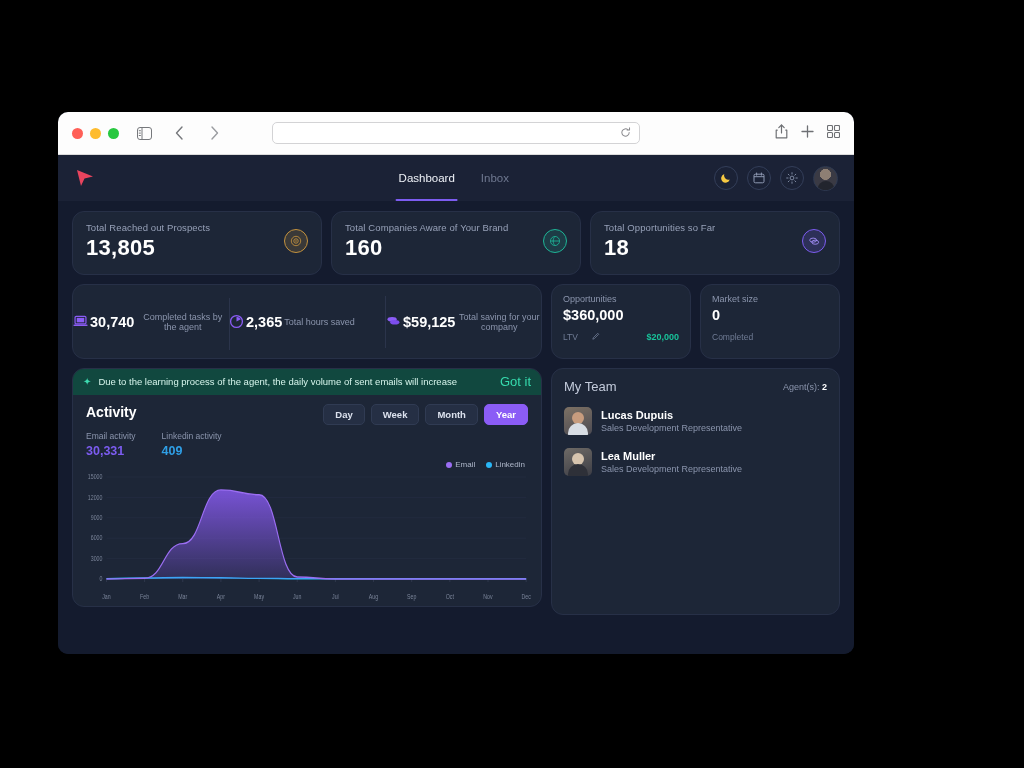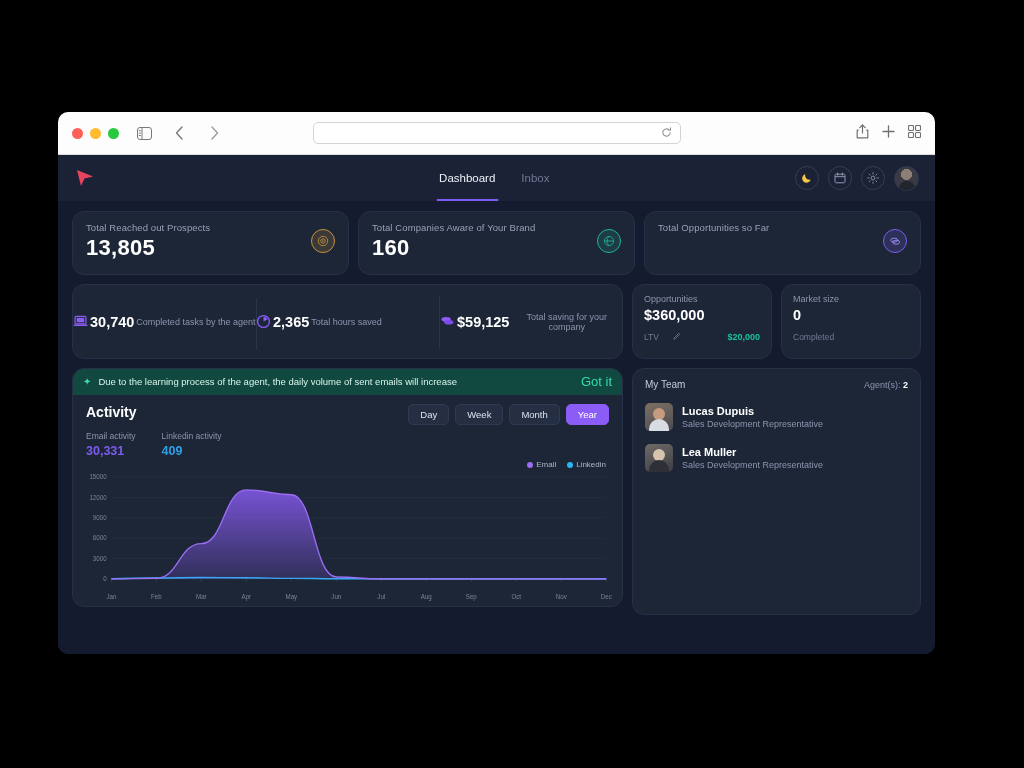--- a/index.html
+++ b/index.html
@@ -7,21 +7,21 @@
     width: 1024px; height: 768px;
     background: #000;
     font-family: "Liberation Sans", sans-serif;
     overflow: hidden;
   }
 
   
   #browser-window {
     position: absolute;
     left: 58px; top: 112px;
-    width: 877px; height: 542px;
+    width: 796px; height: 542px;
     background: #141b2e;
     border-radius: 10px;
     overflow: hidden;
     box-shadow: 0 10px 40px rgba(0,0,0,0.6);
   }
   #browser-chrome {
     height: 43px;
     background: #fdfdfd;
     border-bottom: 1px solid #dcdcdc;
     display: flex;
@@ -170,21 +170,21 @@
     border-radius: 6px 6px 0 0;
     margin: -1px -1px 0 -1px;
   }
   #banner-icon { color: #3ddbb0; font-size: 10px; }
   #banner-action { margin-left: auto; color: #36dbae; font-weight: normal; font-size: 13px; }
 
   #activity-head { padding: 9px 13px 0 13px; display: flex; align-items: flex-start; }
   #activity-title { font-size: 14px; font-weight: bold; color: #fff; }
   #range-buttons { margin-left: auto; display: flex; gap: 6px; }
   .range-btn {
-    font-size: 9.5px; color: #dce2ee; font-weight: normal;
+    font-size: 9.5px; color: #dce2ee; font-weight: bold;
     background: #252f44; border: 1px solid #303b53;
     border-radius: 5px; padding: 4px 11px;
   }
   .range-btn.active { background: #8b5cf6; border-color: #8b5cf6; color: #fff; }
 
   #activity-metrics { padding: 6px 13px 0 13px; display: flex; gap: 26px; }
   .am-label { font-size: 8.5px; color: #8b95ad; }
   .am-value { font-size: 12.5px; font-weight: bold; margin-top: 3px; }
   .am-value.email { color: #7c5cf0; }
   .am-value.linkedin { color: #2f9fe6; }
@@ -195,21 +195,21 @@
 
   #chart-wrap { position: relative; height: 135px; margin: 2px 10px 0 6px; }
   #chart-svg { display: block; width: 100%; height: 118px; }
   .y-tick { font-size: 6.5px; fill: #7a8499; }
   .x-label { font-size: 6.5px; fill: #7a8499; text-anchor: middle; }
   .gridline { stroke: #262f44; stroke-width: .7; }
 
   
   #team-panel { width: 289px; padding: 10px 12px; height: 247px; }
   #team-head { display: flex; align-items: center; }
-  #team-title { font-size: 10px; color: #c3cbdb; text-align: right; }
+  #team-title { font-size: 13px; color: #c3cbdb; text-align: right; }
   #team-count { margin-left: auto; font-size: 9px; color: #8b95ad; }
   #team-count b { color: #fff; }
   .team-member { display: flex; align-items: center; gap: 9px; margin-top: 13px; }
   .tm-avatar { width: 28px; height: 28px; border-radius: 5px; flex-shrink: 0; overflow: hidden; position: relative; }
   .tm-avatar.a1 { background: linear-gradient(160deg,#7d7164,#4b4a52); }
   .tm-avatar.a2 { background: linear-gradient(160deg,#6e6a66,#3c3d45); }
   .tm-avatar::after {
     content:""; position:absolute; left:50%; bottom:0; transform:translateX(-50%);
     width:20px; height:12px; border-radius:10px 10px 0 0;
   }
@@ -357,20 +357,21 @@
           <div class="kpi-badge teal">
             <svg width="12" height="12" viewBox="0 0 14 14">
                 <circle cx="7" cy="7" r="5.3" fill="none" stroke="#1eb496" stroke-width="1"></circle>
                 <path d="M7 1.8 C4.2 4 4.2 10 7 12.2" fill="none" stroke="#1eb496" stroke-width="1"></path>
                 <path d="M2.2 7 h9.6" stroke="#1eb496" stroke-width="1"></path>
               </svg>
           </div>
         </div>
         <div class="card kpi-card">
           <div class="kpi-label">Total Opportunities so Far</div>
+          <div class="kpi-value">18</div>
           <div class="kpi-badge purple">
             <svg width="12" height="12" viewBox="0 0 14 14">
                 <ellipse cx="6" cy="6" rx="4" ry="2.4" fill="none" stroke="#a992ff" stroke-width="1"></ellipse>
                 <ellipse cx="8.4" cy="8.4" rx="4" ry="2.4" fill="none" stroke="#a992ff" stroke-width="1"></ellipse>
               </svg>
           </div>
         </div>
       </div>
 
       <div id="mid-row">

